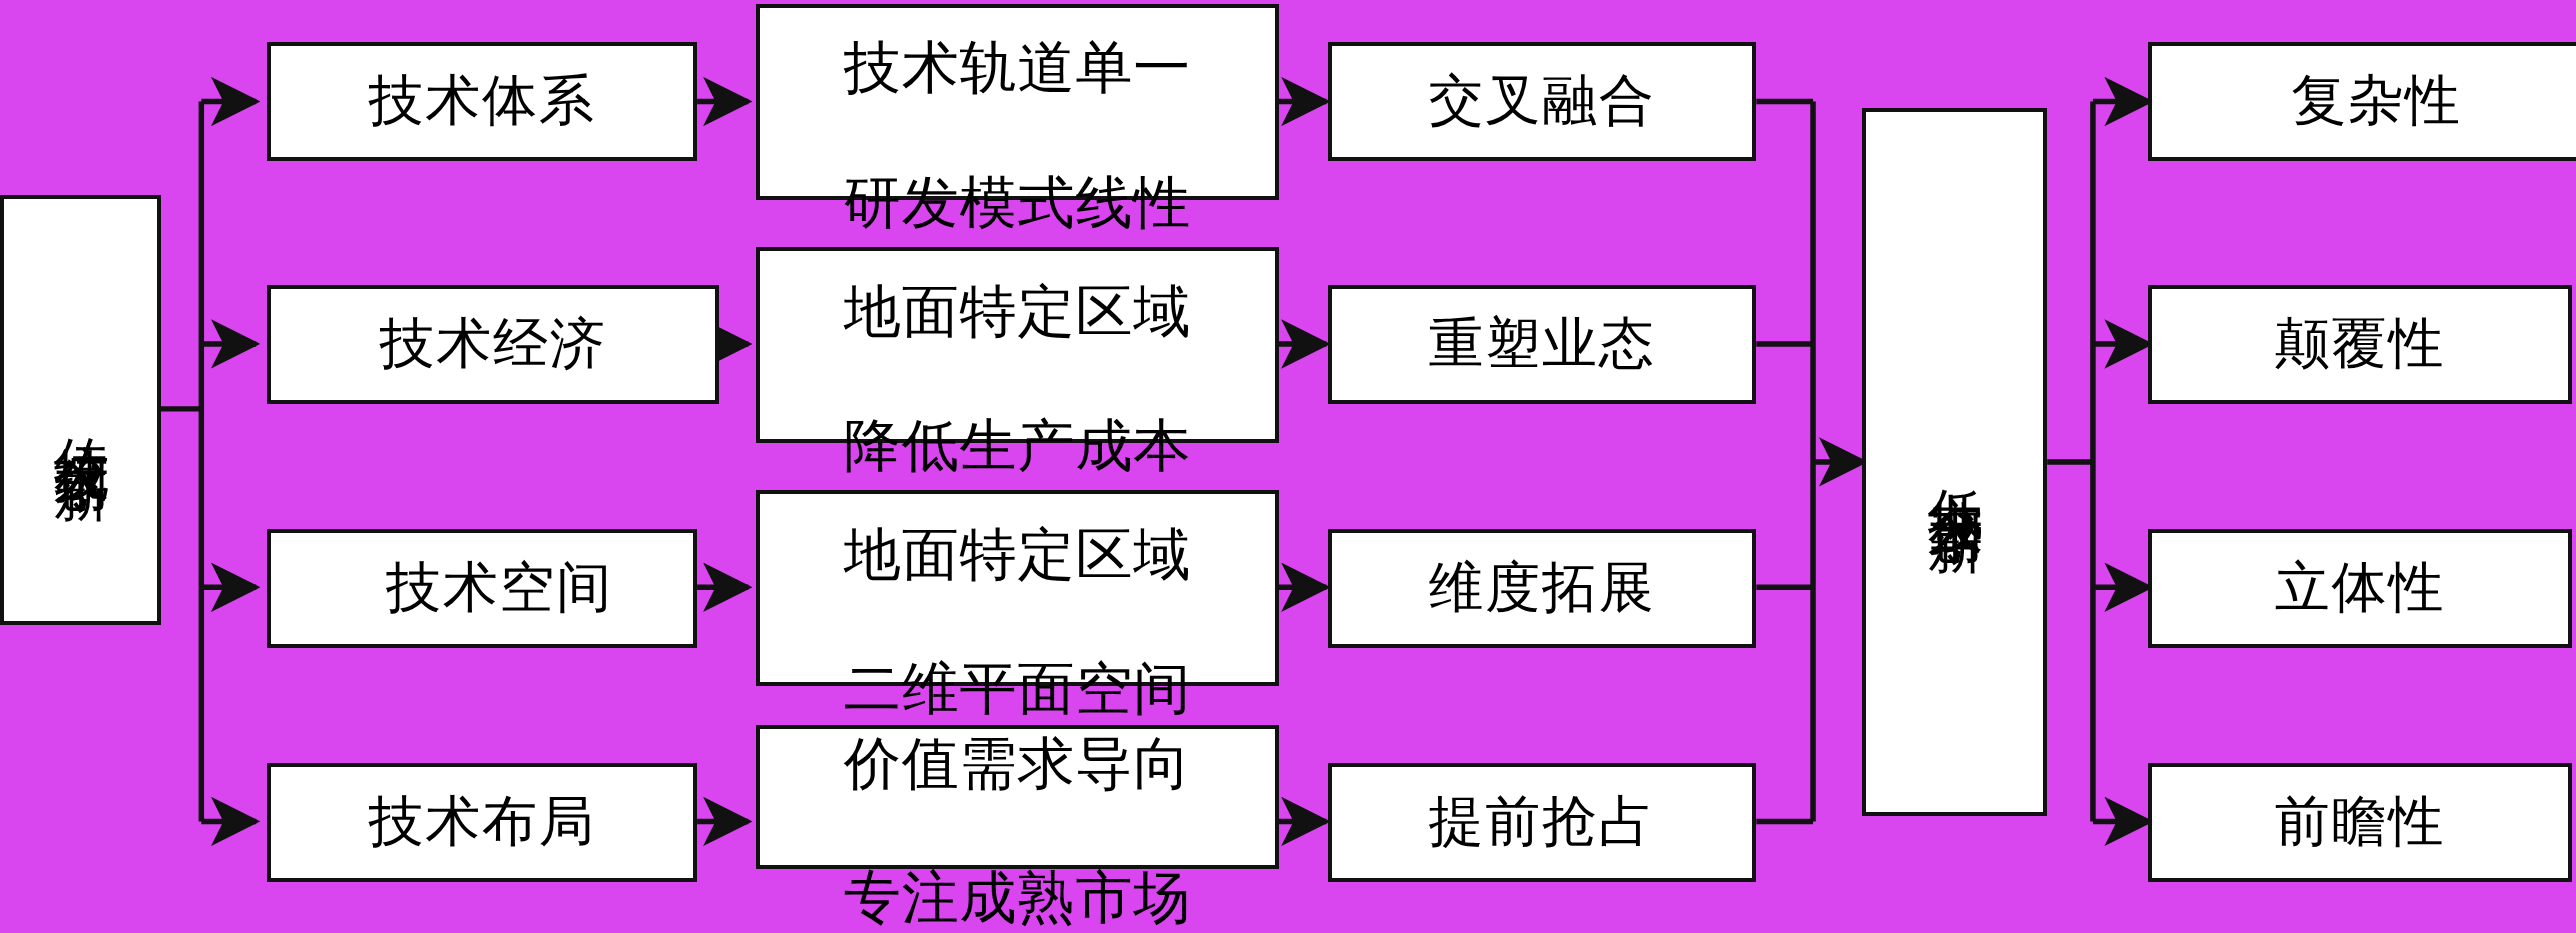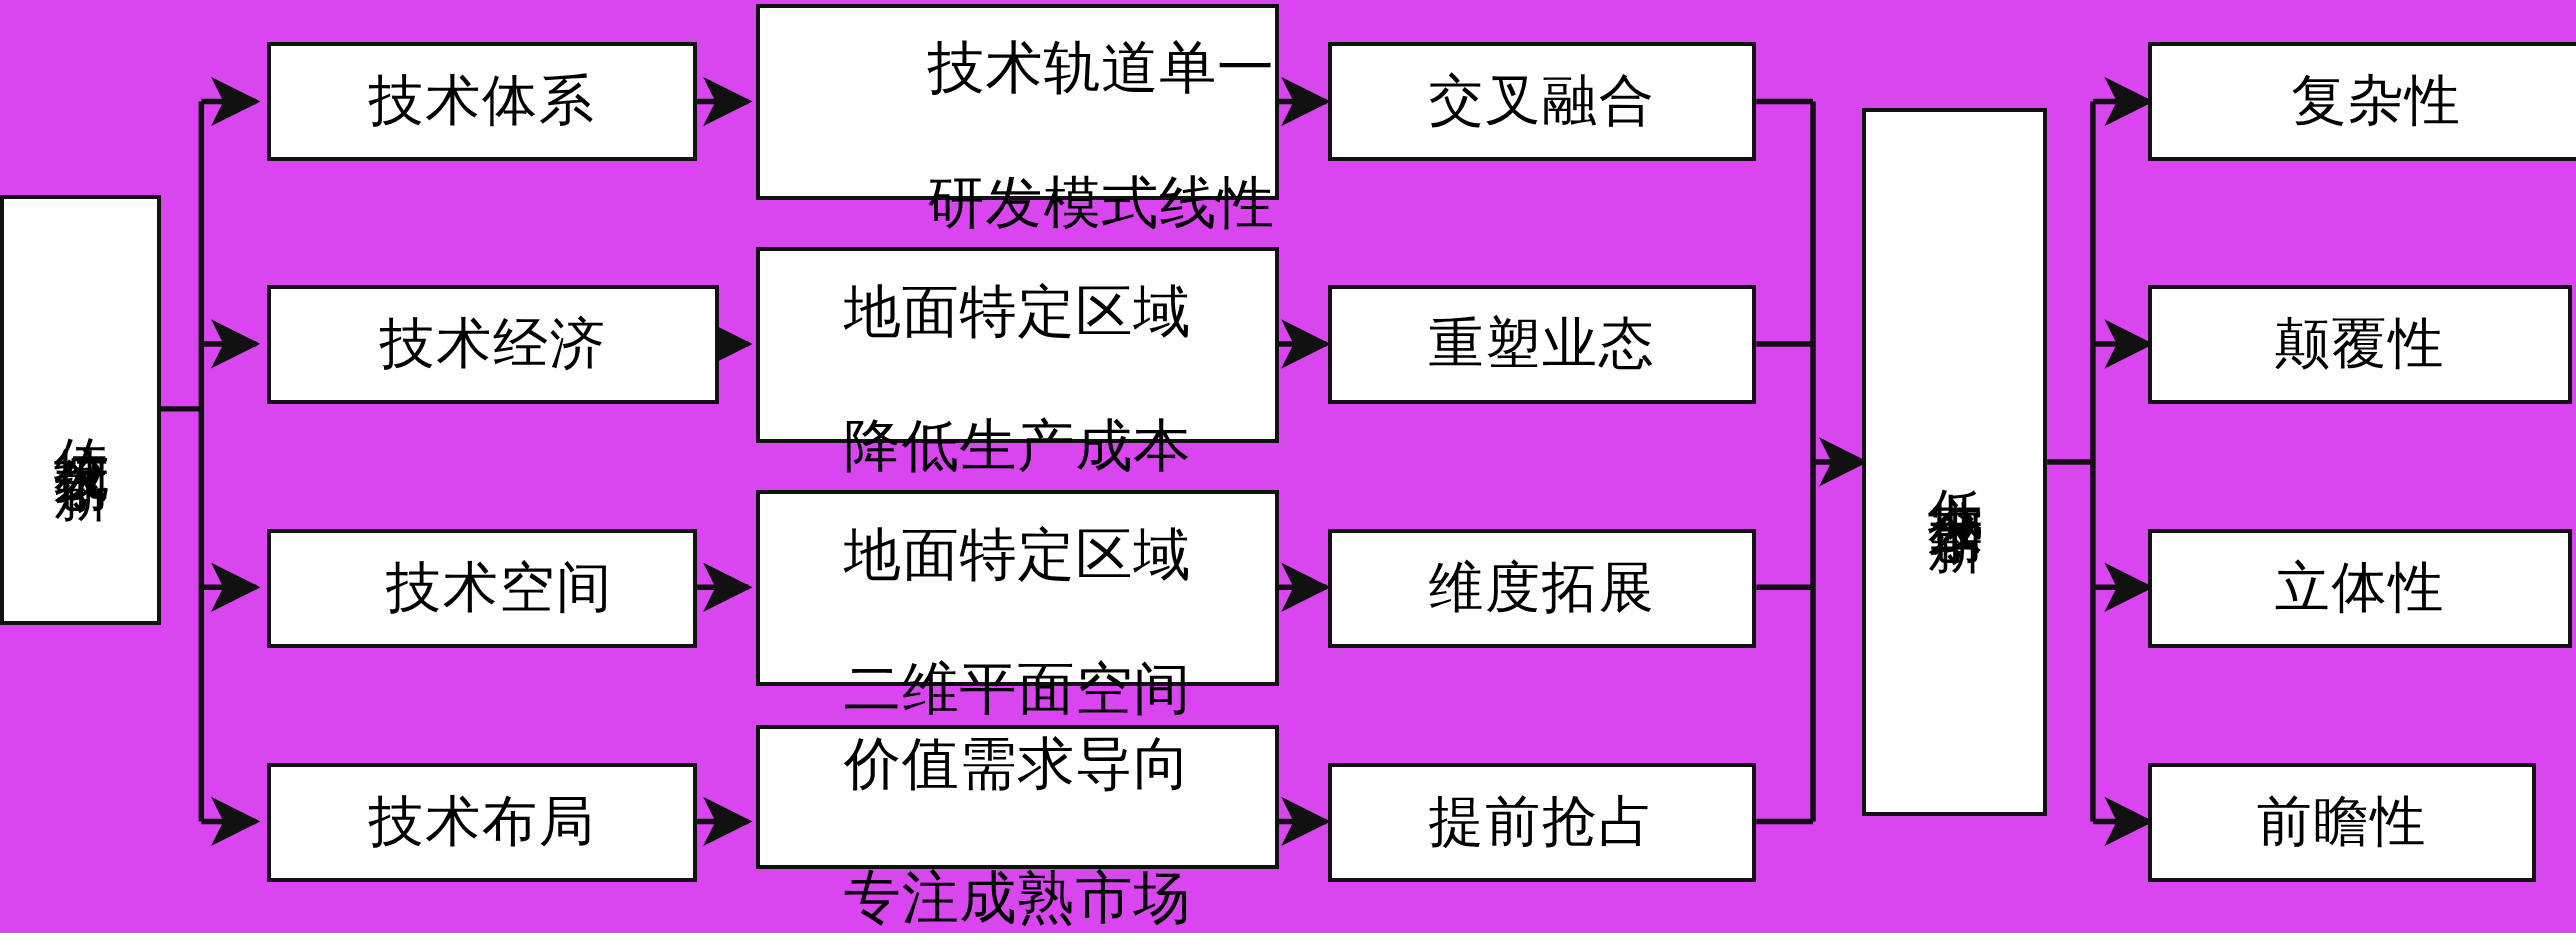--- a/index.html
+++ b/index.html
@@ -124,21 +124,21 @@
   <div class="node node-h" style="left:267px; top:285px; width:452px; height:119px;">
     <span class="label">技术经济</span>
   </div>
   <div class="node node-h" style="left:267px; top:529px; width:430px; height:119px;padding-left:35px;">
     <span class="label">技术空间</span>
   </div>
   <div class="node node-h" style="left:267px; top:763px; width:430px; height:119px;">
     <span class="label">技术布局</span>
   </div>
 
-  <div class="node node-wide" style="left:756px; top:3.7px; width:523px; height:196px;justify-content:flex-end;">
+  <div class="node node-wide" style="left:756px; top:3.7px; width:523px; height:196px;">
     <span class="label">
       <span>技术轨道单一</span><br>
       <span>研发模式线性</span>
     </span>
   </div>
   <div class="node node-wide" style="left:756px; top:247px; width:523px; height:196px;">
     <span class="label">
       <span>地面特定区域</span><br>
       <span>降低生产成本</span>
     </span>
@@ -175,18 +175,18 @@
 
   <div class="node node-h" style="left:2148px; top:42px; width:457px; height:119px;">
     <span class="label">复杂性</span>
   </div>
   <div class="node node-h" style="left:2148px; top:285px; width:424px; height:119px;">
     <span class="label">颠覆性</span>
   </div>
   <div class="node node-h" style="left:2148px; top:529px; width:424px; height:119px;">
     <span class="label">立体性</span>
   </div>
-  <div class="node node-h" style="left:2148px; top:763px; width:388px; height:119px;">
+  <div class="node node-h" style="left:2148px; top:763px; width:424px; height:119px;">
     <span class="label">前瞻性</span>
   </div>
 
 </div>
 
 
 </body></html>

